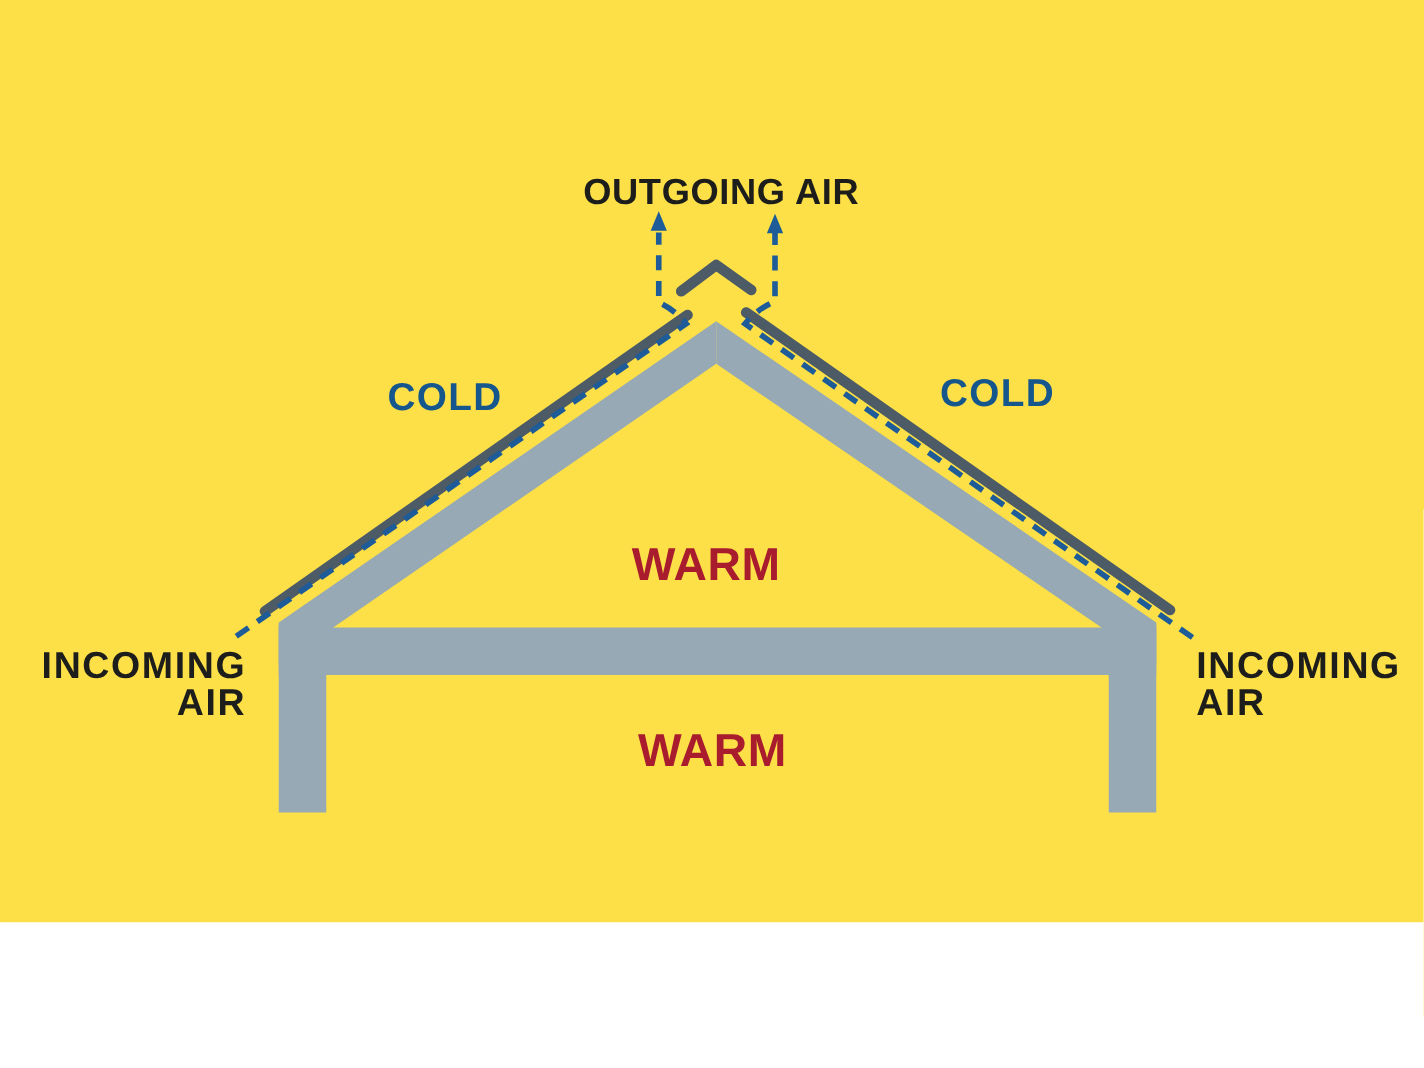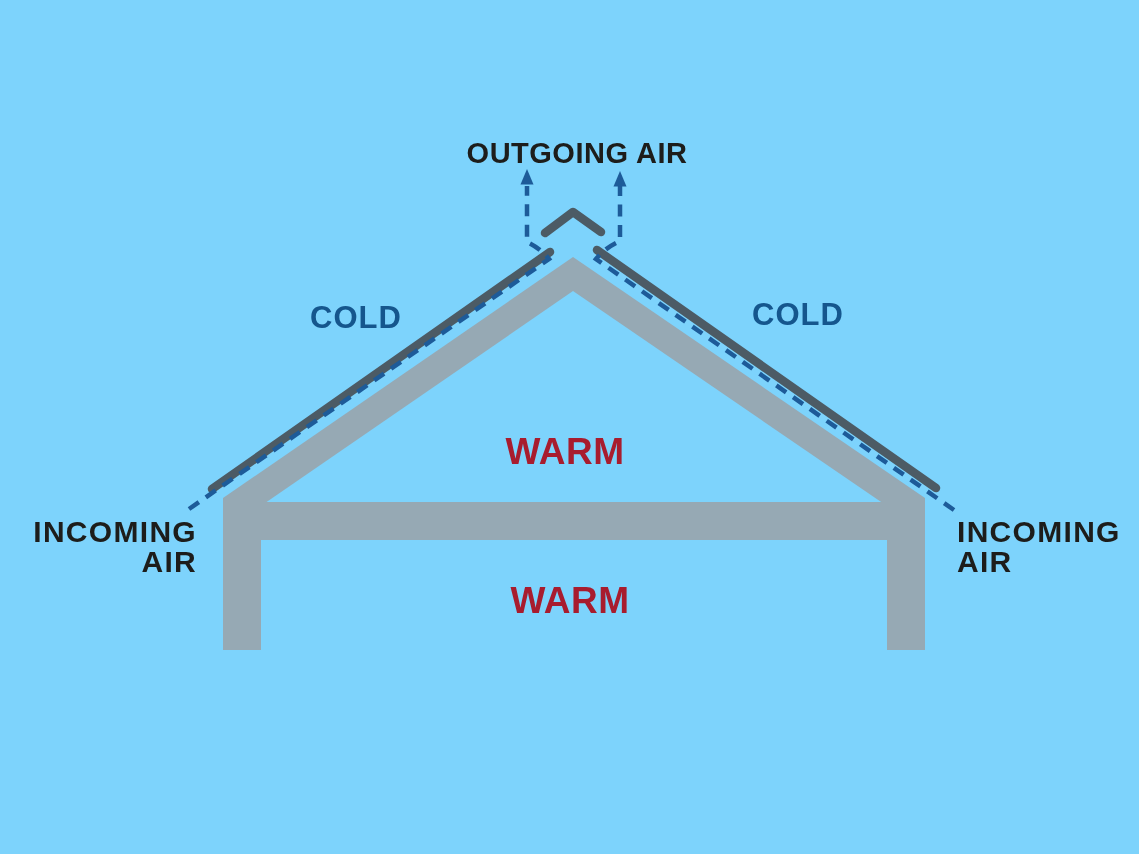--- a/index.html
+++ b/index.html
@@ -3,22 +3,22 @@
 <meta charset="utf-8">
 <style>
   html, body {
     margin: 0;
     padding: 0;
     background: #ffffff;
   }
   .canvas {
     position: relative;
     width: 1139px;
-    height: 854px;
-    background: #7dd3fc;
+    height: 738px;
+    background: #fde047;
     overflow: hidden;
     font-family: "Liberation Sans", sans-serif;
   }
   svg {
     display: block;
   }
   text {
     font-family: "Liberation Sans", "DejaVu Sans", sans-serif;
     font-weight: bold;
   }

